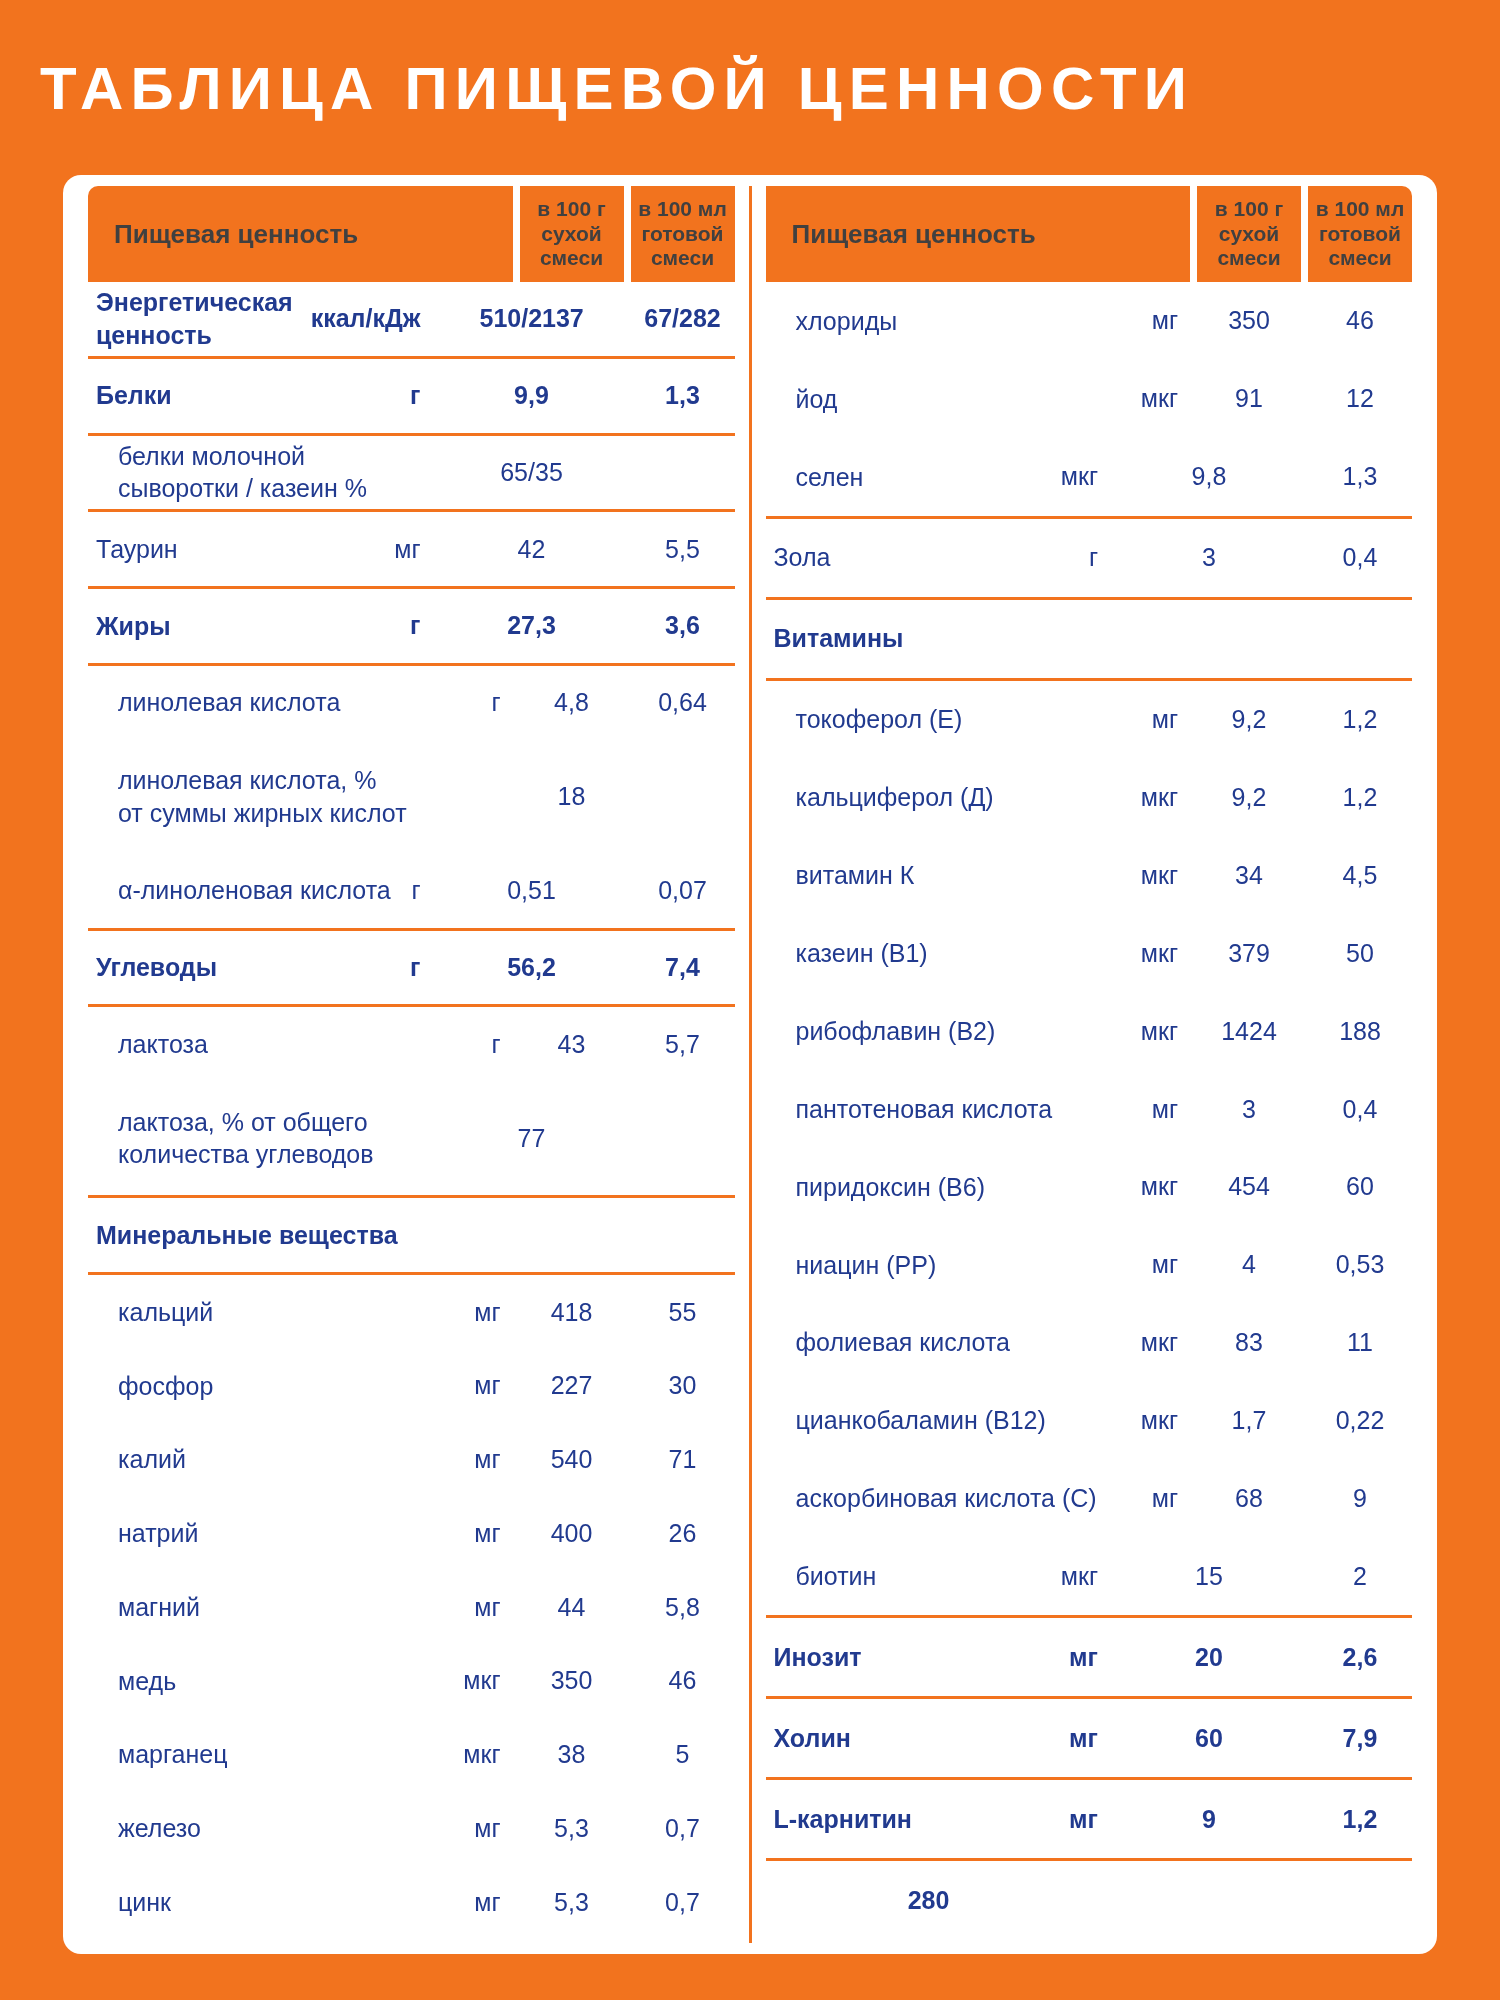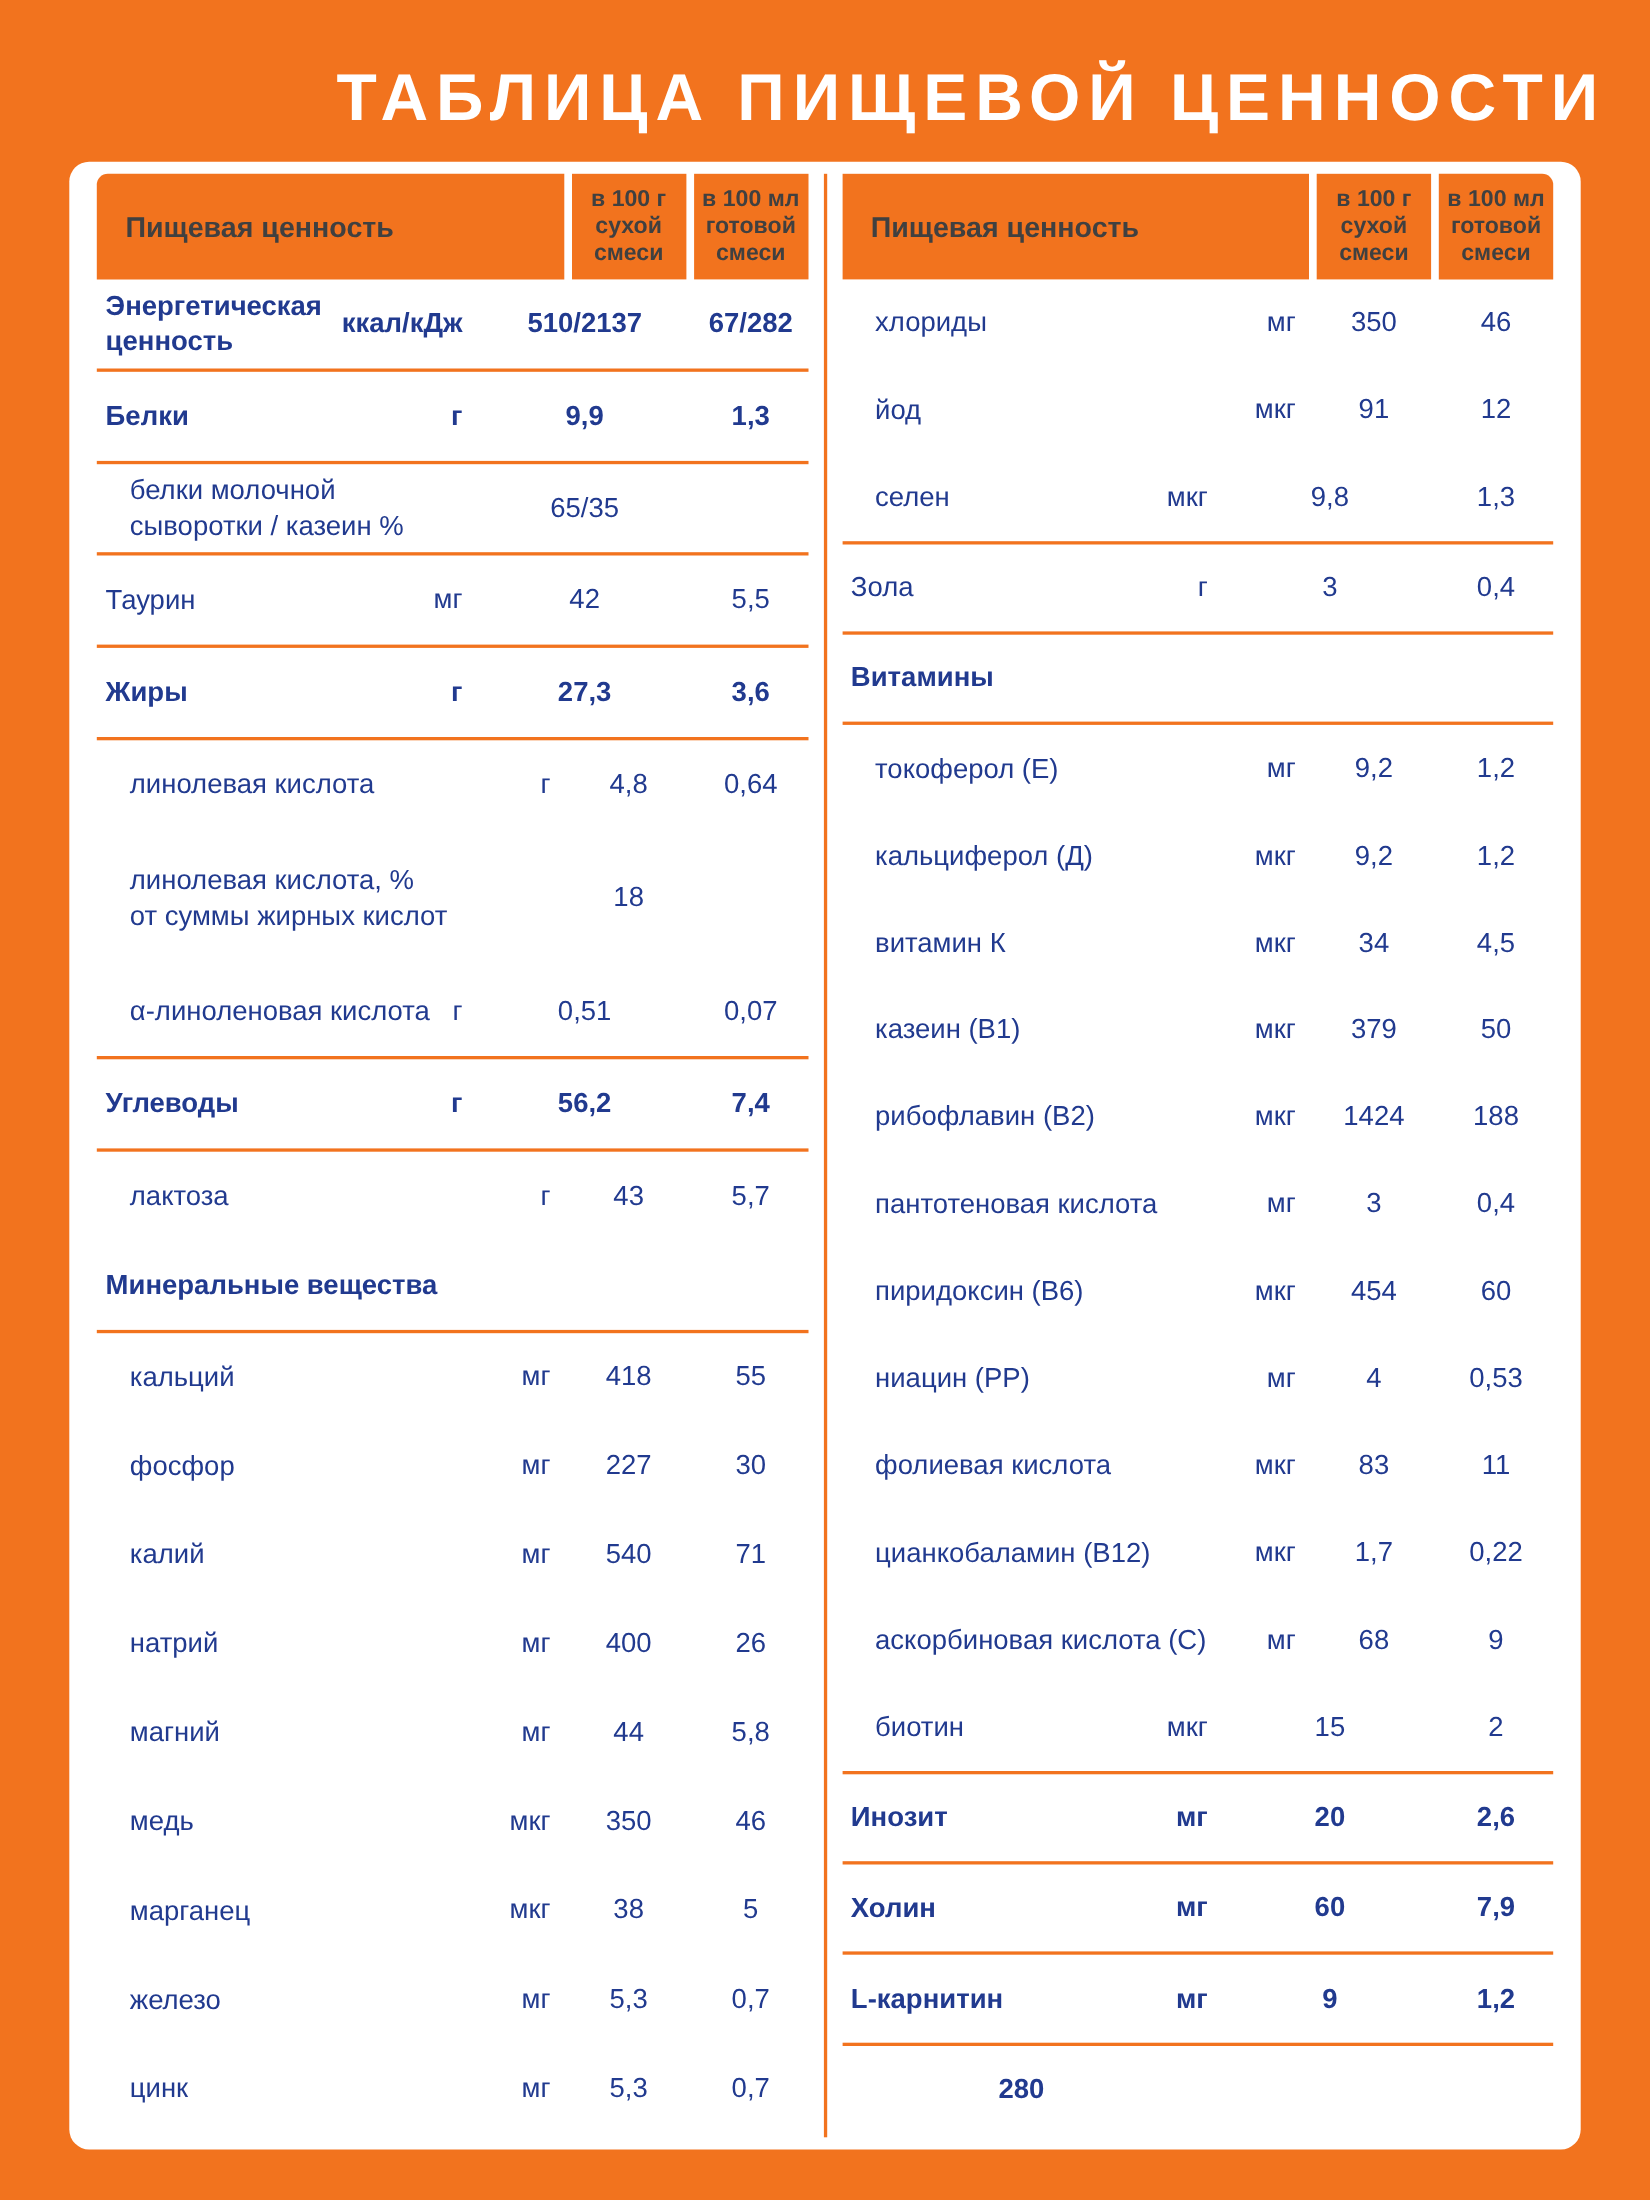--- a/index.html
+++ b/index.html
@@ -5,26 +5,26 @@
   * { box-sizing: border-box; margin: 0; padding: 0; }
   html, body { width: 1500px; height: 2000px; }
   body {
     background: #F2731E;
     font-family: "Liberation Sans", "DejaVu Sans", sans-serif;
     overflow: hidden;
   }
   .page { width: 1500px; height: 2000px; display: flex; flex-direction: column; }
   .title {
     flex: none;
-    text-align: right;
+    text-align: left;
     color: #FFFFFF;
     font-size: 60px;
     font-weight: 700;
     letter-spacing: 0.12em;
-    margin: 54px 40px 24px;
+    margin: 54px 40px 52px;
     white-space: nowrap;
   }
   .panel {
     flex: 1;
     min-height: 0;
     margin: 0 63px 46px;
     background: #FFFFFF;
     border-radius: 18px;
     padding: 11px;
     display: flex;
@@ -159,20 +159,28 @@
             <div class="val ready">7,4</div>
           </div>
           <div class="row">
             <div class="zone">
               <span class="name indent">лактоза</span>
               <span class="unit">г</span>
             </div>
             <div class="val dry">43</div>
             <div class="val ready">5,7</div>
           </div>
+          <div class="row sep tall">
+            <div class="zone">
+              <span class="name indent">лактоза, % от общего
+количества углеводов</span>
+            </div>
+            <div class="val dry">77</div>
+            <div class="val ready"></div>
+          </div>
           <div class="row bold sep">
             <div class="zone">
               <span class="name">Минеральные вещества</span>
             </div>
             <div class="val dry"></div>
             <div class="val ready"></div>
           </div>
           <div class="row">
             <div class="zone">
               <span class="name indent">кальций</span>

